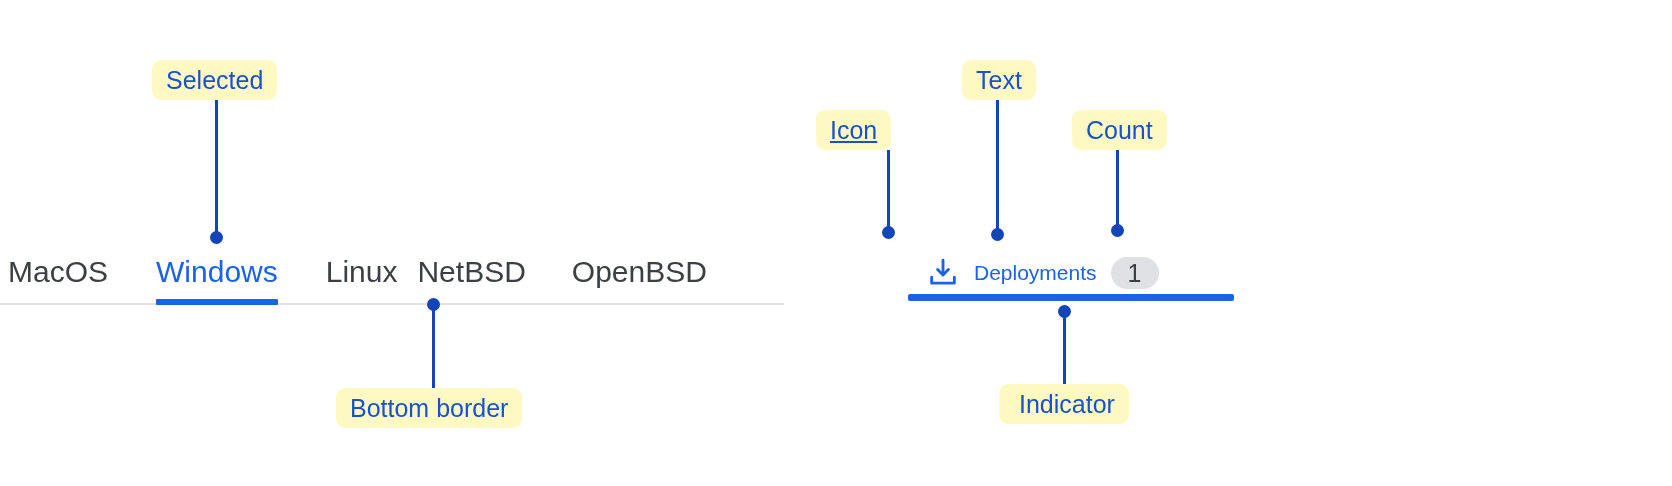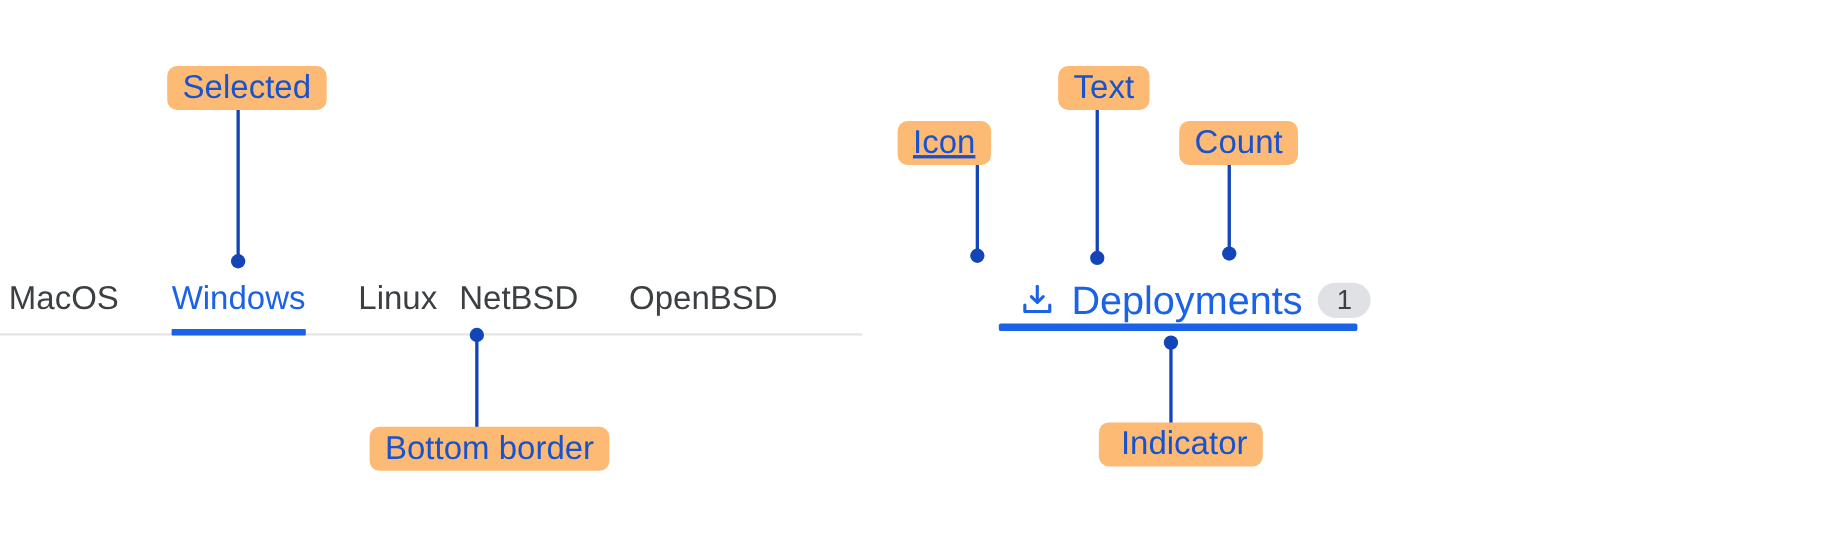--- a/index.html
+++ b/index.html
@@ -13,24 +13,24 @@
   #stage {
     position: relative;
     width: 1672px;
     height: 486px;
     background: #ffffff;
   }
 
   
   .anno-chip {
     position: absolute;
-    background: #fdba74;
+    background: #fef9c3;
     color: #1852cc;
     border-radius: 9px;
-    font-size: 30px;
+    font-size: 25px;
     line-height: 40px;
     height: 40px;
     padding: 0 14px;
     white-space: nowrap;
     font-family: "Liberation Sans", sans-serif;
   }
 
   
   .leader-line {
     position: absolute;
@@ -102,21 +102,21 @@
     border: none;
     cursor: pointer;
   }
   .deploy-icon {
     width: 34px;
     height: 34px;
     display: block;
     flex: 0 0 auto;
   }
   .deploy-label {
-    font-size: 36px;
+    font-size: 21px;
     color: #1a62e8;
     font-family: "Liberation Sans", sans-serif;
     white-space: nowrap;
   }
   .deploy-count {
     min-width: 48px;
     height: 32px;
     border-radius: 16px;
     background: #dfe1e5;
     color: #3c4043;

